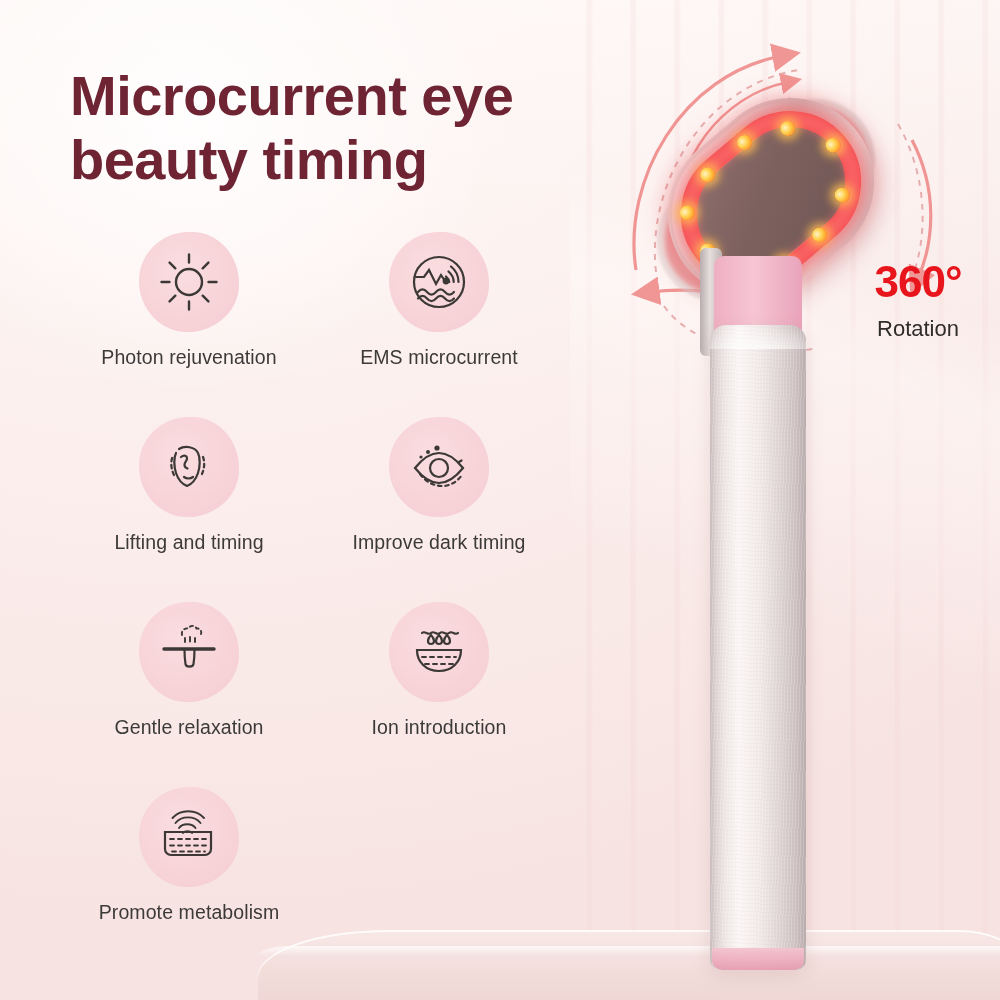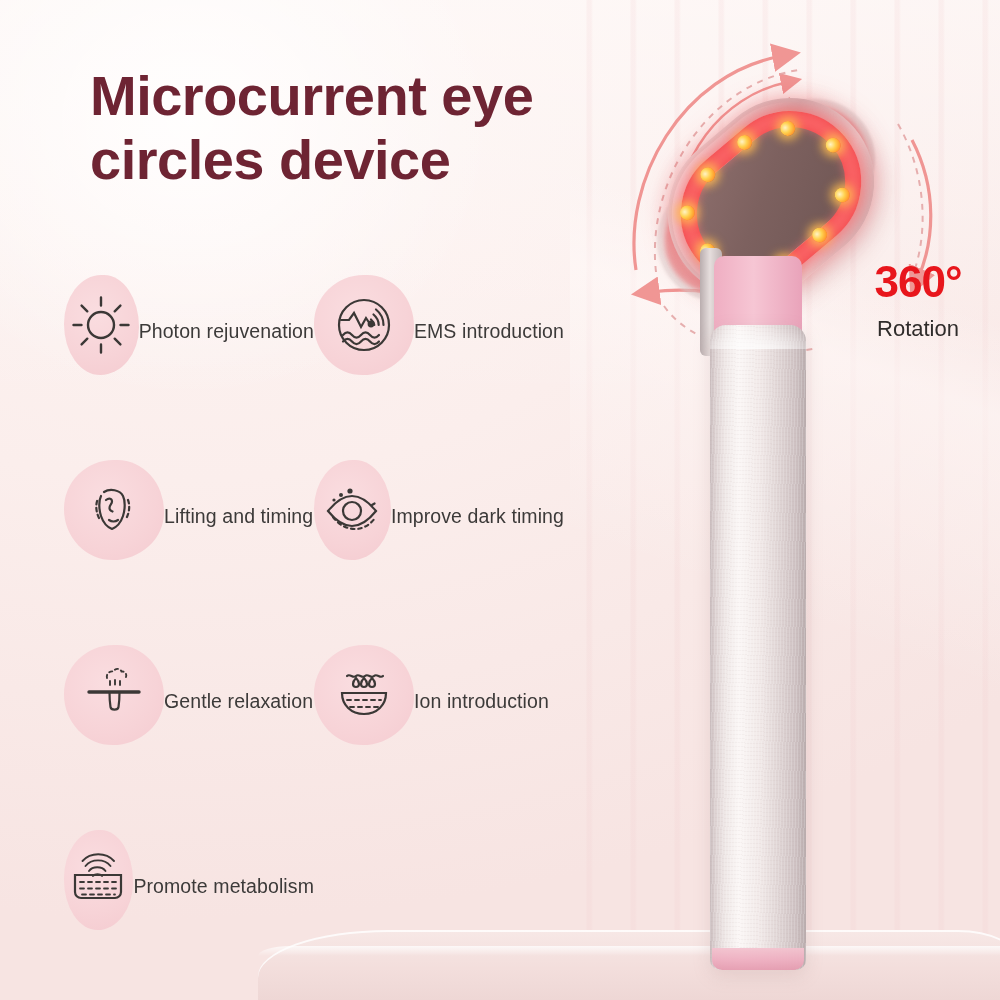--- a/index.html
+++ b/index.html
@@ -35,30 +35,29 @@
     position:absolute;right:0;top:0;width:430px;height:1000px;
     background:linear-gradient(200deg, rgba(255,248,247,.0) 0%, rgba(255,248,247,.0) 28%, rgba(255,249,248,.55) 36%, rgba(255,249,248,.0) 60%);
     pointer-events:none;
   }
 
   
   .title{
     position:absolute;left:70px;top:64px;width:560px;
     color:#6e2433;font-size:56px;line-height:1.14;font-weight:700;
     letter-spacing:-.5px;
-    margin-left:20px;
   }
   .title .l2{display:block;}
 
   
   .features{
     position:absolute;left:64px;top:232px;width:500px;
   }
   .frow{display:flex;height:185px;}
-  .fcell{width:250px;display:flex;flex-direction:row;align-items:center;}
+  .fcell{width:250px;display:flex;flex-direction:column;align-items:center;}
   .blob{
     width:100px;height:100px;border-radius:50% 47% 52% 49%/49% 52% 48% 51%;
     background:radial-gradient(circle at 42% 38%, #fadde0 0%, #f7d3d7 60%, #f4cbd0 100%);
     display:flex;align-items:center;justify-content:center;
   }
   .blob svg{display:block;}
   .flabel{
     margin-top:14px;color:#3c3a39;font-size:19.5px;letter-spacing:.1px;
     white-space:nowrap;text-align:center;
   }
@@ -178,21 +177,21 @@
 <body>
 
 <div id="stage">
 
   <div class="stripes"></div>
   <div class="diagwash"></div>
   <div class="glowtl"></div>
 
   <div class="title">
     <span>Microcurrent eye</span>
-    <span class="l2">circles device</span>
+    <span class="l2">beauty timing</span>
   </div>
 
   <div class="features">
 
     <div class="frow">
       <div class="fcell">
         <div class="blob">
           <svg width="62" height="62" viewBox="0 0 62 62">
             <g fill="none" stroke="#3b3836" stroke-width="2.4" stroke-linecap="round">
               <circle cx="31" cy="31" r="13"></circle>
@@ -210,21 +209,21 @@
               <path d="M9 27h8l5-7 7 14 5-9 4 6"></path>
               <path d="M11 42c3-3.4 6-3.4 9 0s6 3.4 9 0 6-3.4 9 0 6 3.4 9 0"></path>
               <path d="M11 48.5c3-3.4 6-3.4 9 0s6 3.4 9 0 6-3.4 9 0 6 3.4 9 0"></path>
               <path d="M44 16.5c5 4 7.5 9.5 7.5 15.5"></path>
               <path d="M41.5 21.5c3.5 3 5.2 6.8 5.2 10.5"></path>
               <path d="M39 26.5c2.2 1.9 3.3 4 3.3 5.5"></path>
             </g>
             <circle cx="39" cy="31" r="3.4" fill="#3b3836"></circle>
           </svg>
         </div>
-        <div class="flabel">EMS introduction</div>
+        <div class="flabel">EMS microcurrent</div>
       </div>
     </div>
 
     <div class="frow">
       <div class="fcell">
         <div class="blob">
           <svg width="64" height="64" viewBox="0 0 64 64">
             <g fill="none" stroke="#3b3836" stroke-width="2.2" stroke-linecap="round" stroke-linejoin="round">
               <path d="M22 14c6-4 16-2 19 4 2.5 5 2 14 0 20-2 6-6 11-11 13-5-2-9-7-11-13-2-6-2.5-15 0-20"></path>
               <path d="M24 22c3-2.5 6-1.5 6 1.5 0 2.5-2.5 3.5-2.5 6.5 0 2 1.5 3 3 3.5"></path>

